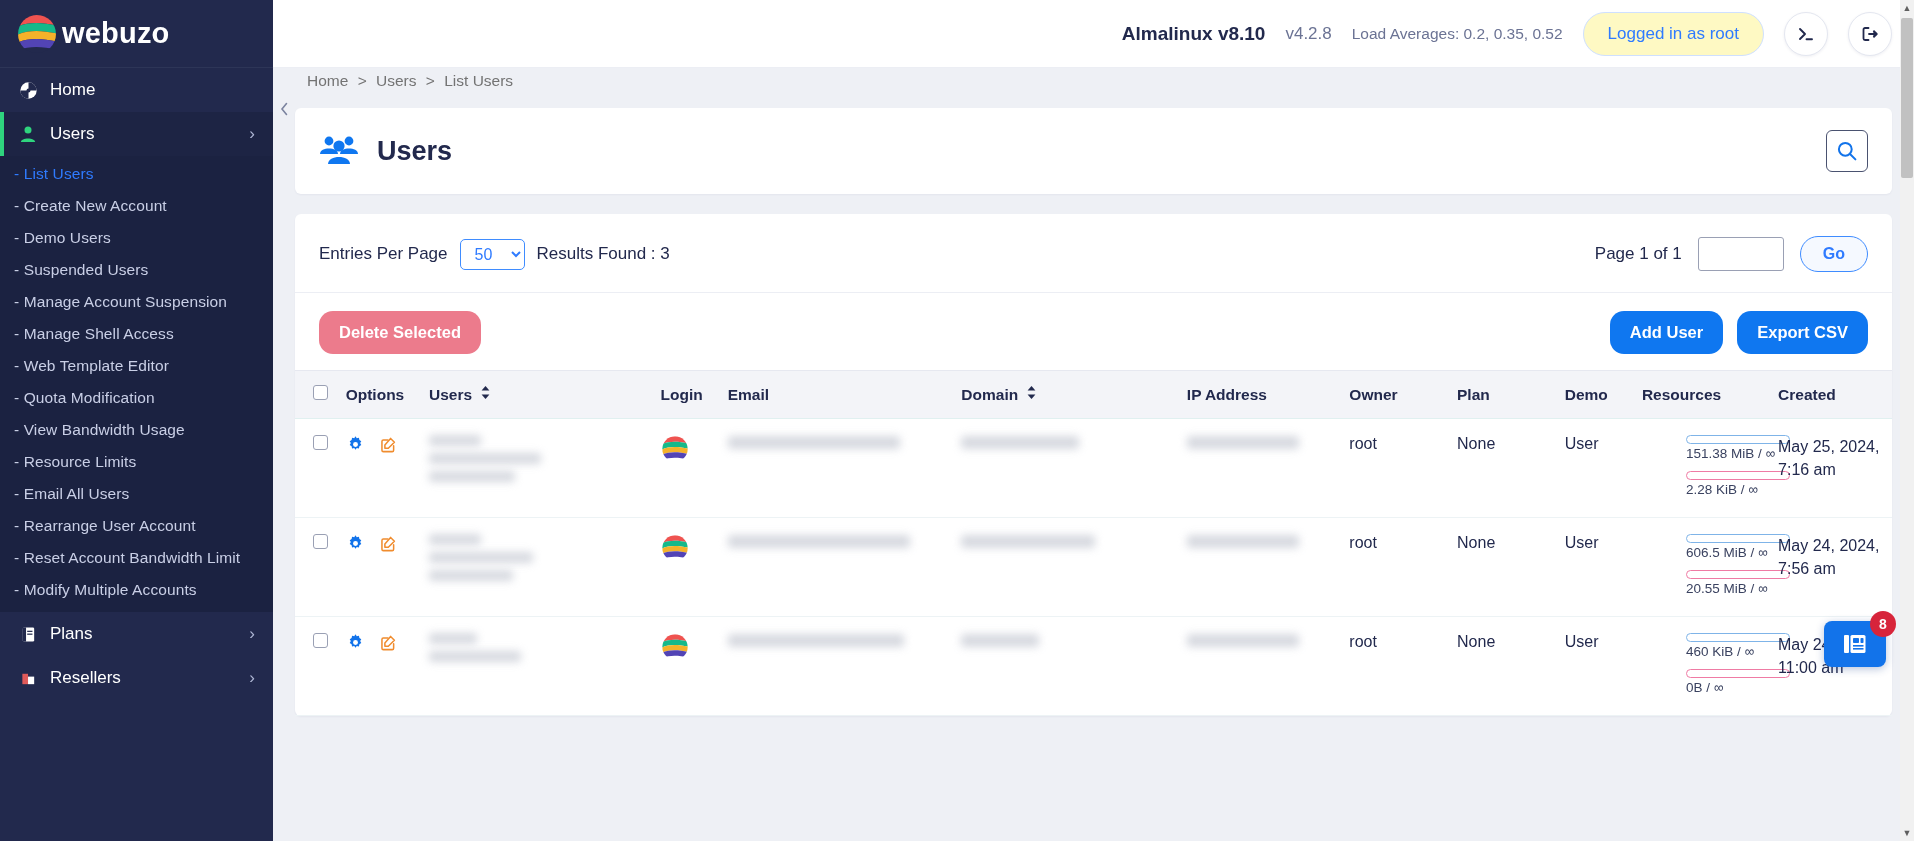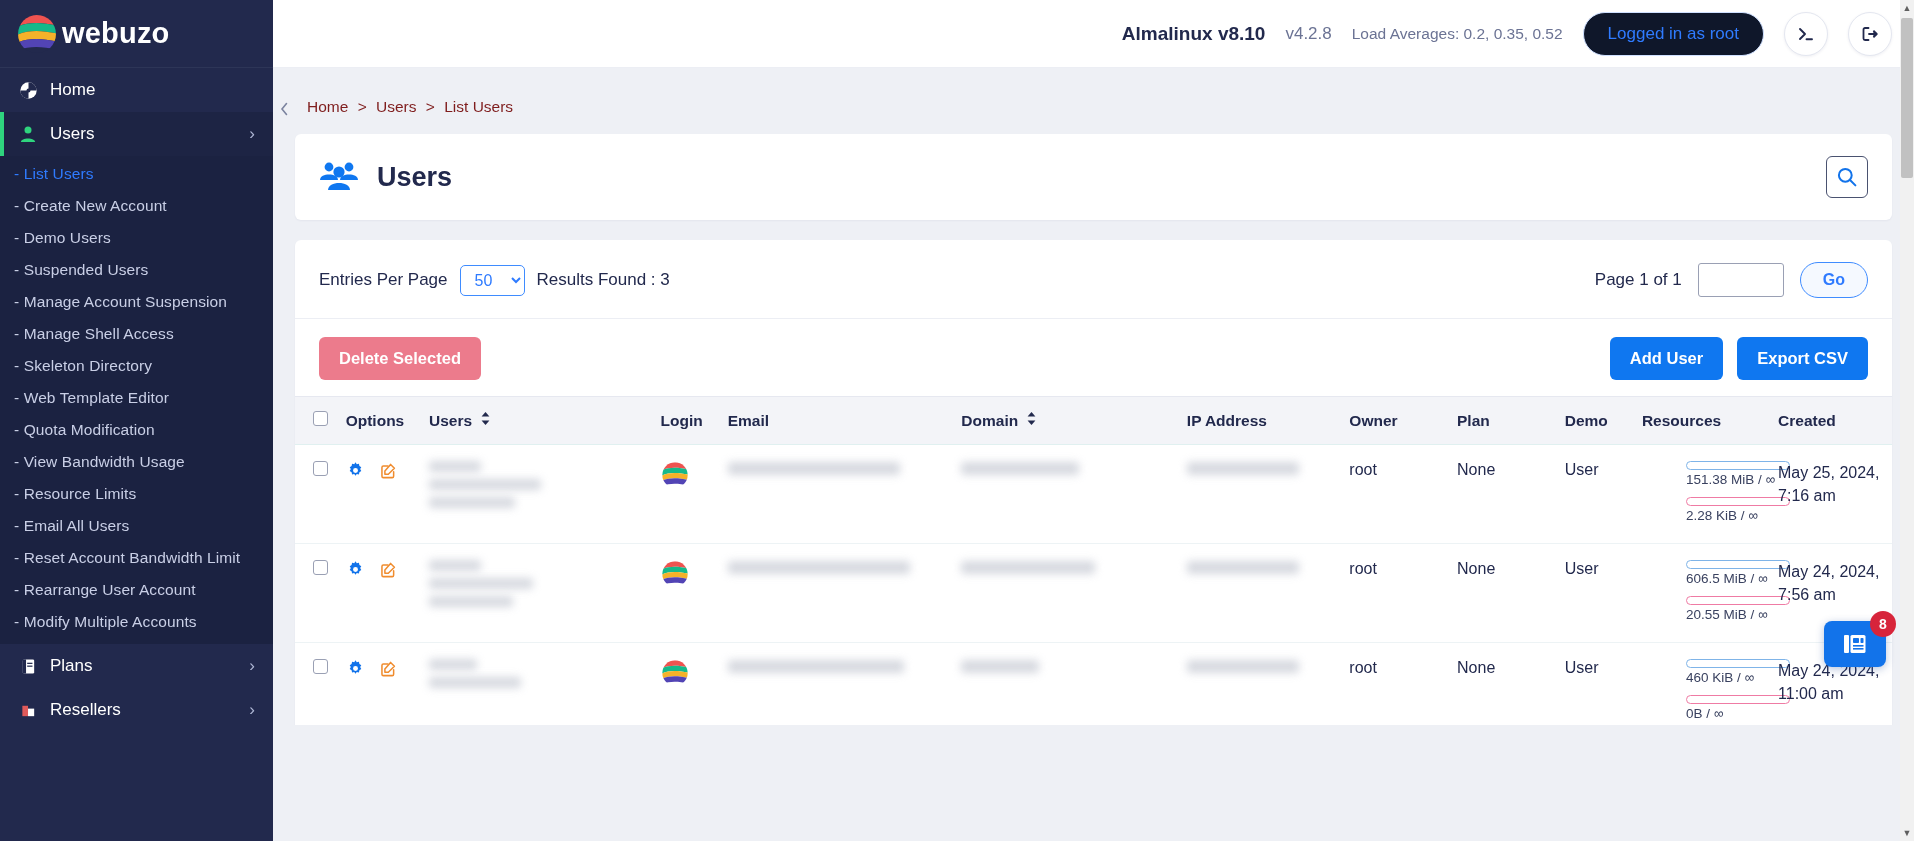--- a/index.html
+++ b/index.html
@@ -76,34 +76,34 @@
   .topbar {
     height: 68px; min-height: 68px; background: #fff;
     display: flex; align-items: center; justify-content: flex-end;
     padding-right: 22px; gap: 20px;
     border-bottom: 1px solid #eceef4;
   }
   .os-name { font-size: 19px; font-weight: 700; color: #22294d; }
   .app-ver { font-size: 17px; color: #6b7394; }
   .load-avg { font-size: 15.5px; color: #6b7394; }
   .logged-pill {
-    border: 1px solid #cfe0ff; background: #0f172a; color: #2f7bff;
+    border: 1px solid #cfe0ff; background: #fef9c3; color: #2f7bff;
     border-radius: 24px; padding: 11px 24px; font-size: 17px;
     cursor: pointer; white-space: nowrap;
   }
   .round-btn {
     width: 44px; height: 44px; border-radius: 50%;
     border: 1px solid #e4e7f0; background: #fff;
     display: flex; align-items: center; justify-content: center;
     cursor: pointer; flex: none;
     box-shadow: 0 1px 3px rgba(25,35,80,.07);
   }
 
   .content { flex: 1; overflow: hidden; padding: 0 22px 0 22px; background: #eef0f5; position: relative; }
-  .breadcrumb { font-size: 15.5px; color: #7f1d1d; padding: 30px 0 18px 12px; }
+  .breadcrumb { font-size: 15.5px; color: #737373; padding: 4px 0 18px 12px; }
   .breadcrumb .sep { margin: 0 5px; }
 
   .card {
     background: #fff; border-radius: 6px;
     box-shadow: 0 1px 2px rgba(30,40,90,.05);
   }
   .page-head {
     display: flex; align-items: center; justify-content: space-between;
     padding: 22px 24px; margin-bottom: 20px;
   }
@@ -140,21 +140,21 @@
     border: 1.5px solid #3f8cff; background: #f5f9ff; color: #2f7bff;
     border-radius: 22px; padding: 8px 22px; font-size: 16px; font-weight: 700;
     cursor: pointer; font-family: "Liberation Sans", sans-serif;
   }
 
   .actions-row {
     display: flex; align-items: center; justify-content: space-between;
     padding: 18px 24px 16px 24px;
   }
   .btn {
-    border: none; border-radius: 6px; cursor: pointer;
+    border: none; border-radius: 14px; cursor: pointer;
     font-family: "Liberation Sans", sans-serif; font-size: 16.5px;
     font-weight: 700; color: #fff; padding: 12px 20px;
   }
   .btn-danger { background: #ec7b8c; }
   .btn-primary { background: #0f77f0; }
   .actions-right { display: flex; gap: 14px; }
 
   table.users { width: 100%; border-collapse: collapse; table-layout: fixed; }
   table.users thead th {
     background: #f3f4f8; text-align: left;
@@ -276,28 +276,27 @@
         <span class="chev">›</span>
       </div>
 
       <div class="submenu">
         <div class="sub-item current"><span>-</span> <span>List Users</span></div>
         <div class="sub-item"><span>-</span> <span>Create New Account</span></div>
         <div class="sub-item"><span>-</span> <span>Demo Users</span></div>
         <div class="sub-item"><span>-</span> <span>Suspended Users</span></div>
         <div class="sub-item"><span>-</span> <span>Manage Account Suspension</span></div>
         <div class="sub-item"><span>-</span> <span>Manage Shell Access</span></div>
-        <div class="sub-item"><span>-</span> <span>Skeleton Directory</span></div>
         <div class="sub-item"><span>-</span> <span>Web Template Editor</span></div>
         <div class="sub-item"><span>-</span> <span>Quota Modification</span></div>
         <div class="sub-item"><span>-</span> <span>View Bandwidth Usage</span></div>
         <div class="sub-item"><span>-</span> <span>Resource Limits</span></div>
         <div class="sub-item"><span>-</span> <span>Email All Users</span></div>
+        <div class="sub-item"><span>-</span> <span>Rearrange User Account</span></div>
         <div class="sub-item"><span>-</span> <span>Reset Account Bandwidth Limit</span></div>
-        <div class="sub-item"><span>-</span> <span>Rearrange User Account</span></div>
         <div class="sub-item"><span>-</span> <span>Modify Multiple Accounts</span></div>
       </div>
 
       <div class="nav-top">
         <span class="nav-ico">
           <svg width="17" height="17" viewBox="0 0 18 18">
             <rect x="3" y="1.5" width="12" height="15" rx="1.4" fill="#fff"></rect>
             <rect x="3" y="1.5" width="3.4" height="15" fill="#22294d"></rect>
             <rect x="7.6" y="5" width="5.6" height="1.3" fill="#22294d"></rect>
             <rect x="7.6" y="8" width="5.6" height="1.3" fill="#22294d"></rect>

